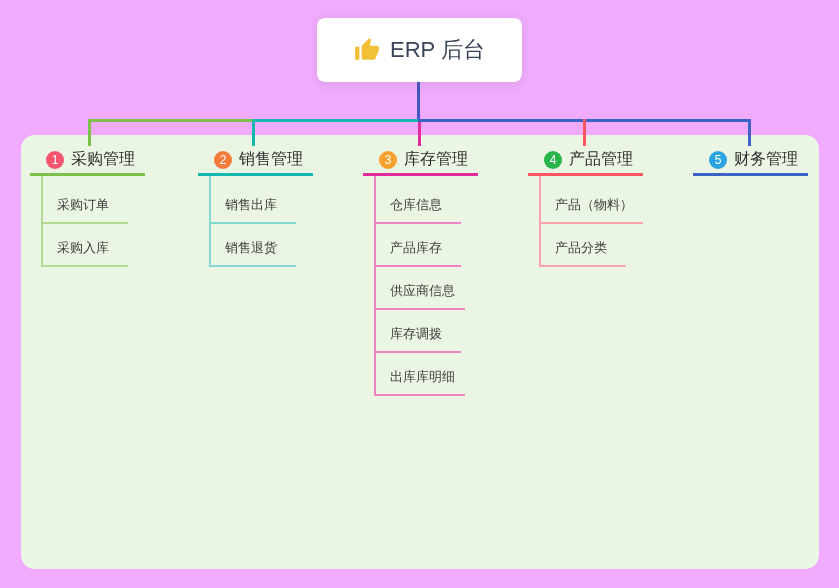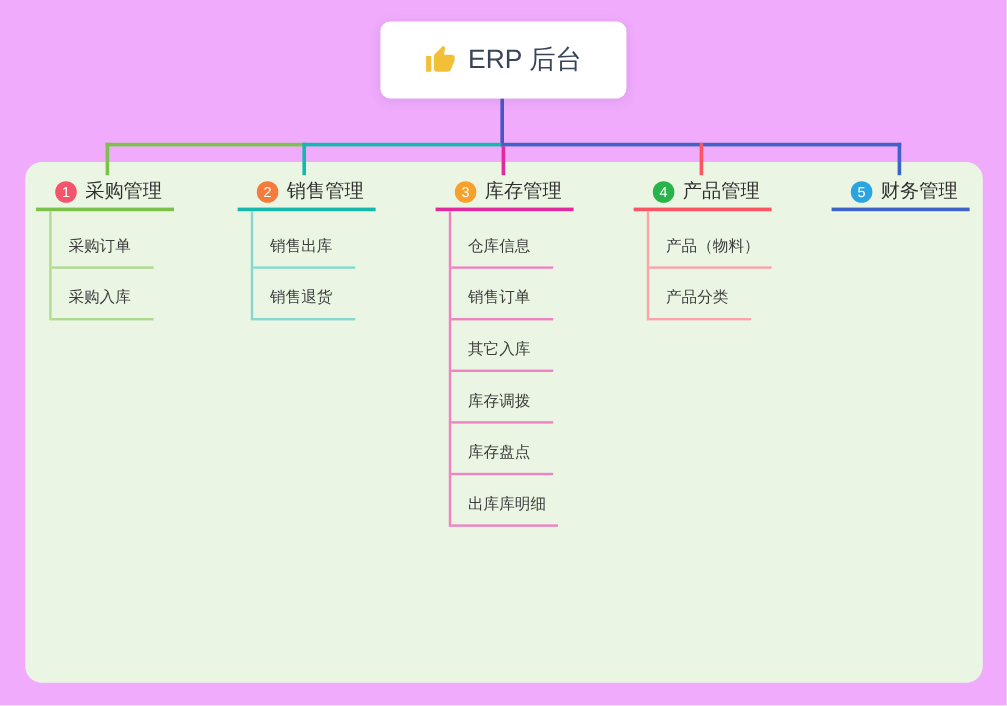--- a/index.html
+++ b/index.html
@@ -146,30 +146,27 @@
   <div class="branch" style="left: 363px; --c: #e12a9c; --lc: #ee82c2; --bc: #f7a02b;">
     <div class="branch-title">
       <span class="badge">3</span>
       <span>库存管理</span>
     </div>
     <div class="children">
           <div class="child">
             <span>仓库信息</span>
           </div>
           <div class="child">
-            <span>销售订单</span>
+            <span>产品库存</span>
           </div>
           <div class="child">
-            <span>其它入库</span>
+            <span>供应商信息</span>
           </div>
           <div class="child">
             <span>库存调拨</span>
-          </div>
-          <div class="child">
-            <span>库存盘点</span>
           </div>
           <div class="child">
             <span>出库库明细</span>
           </div>
         </div>
   </div>
 
   <div class="branch" style="left: 528px; --c: #fa5560; --lc: #fca3a9; --bc: #28b44b;">
     <div class="branch-title">
       <span class="badge">4</span>

